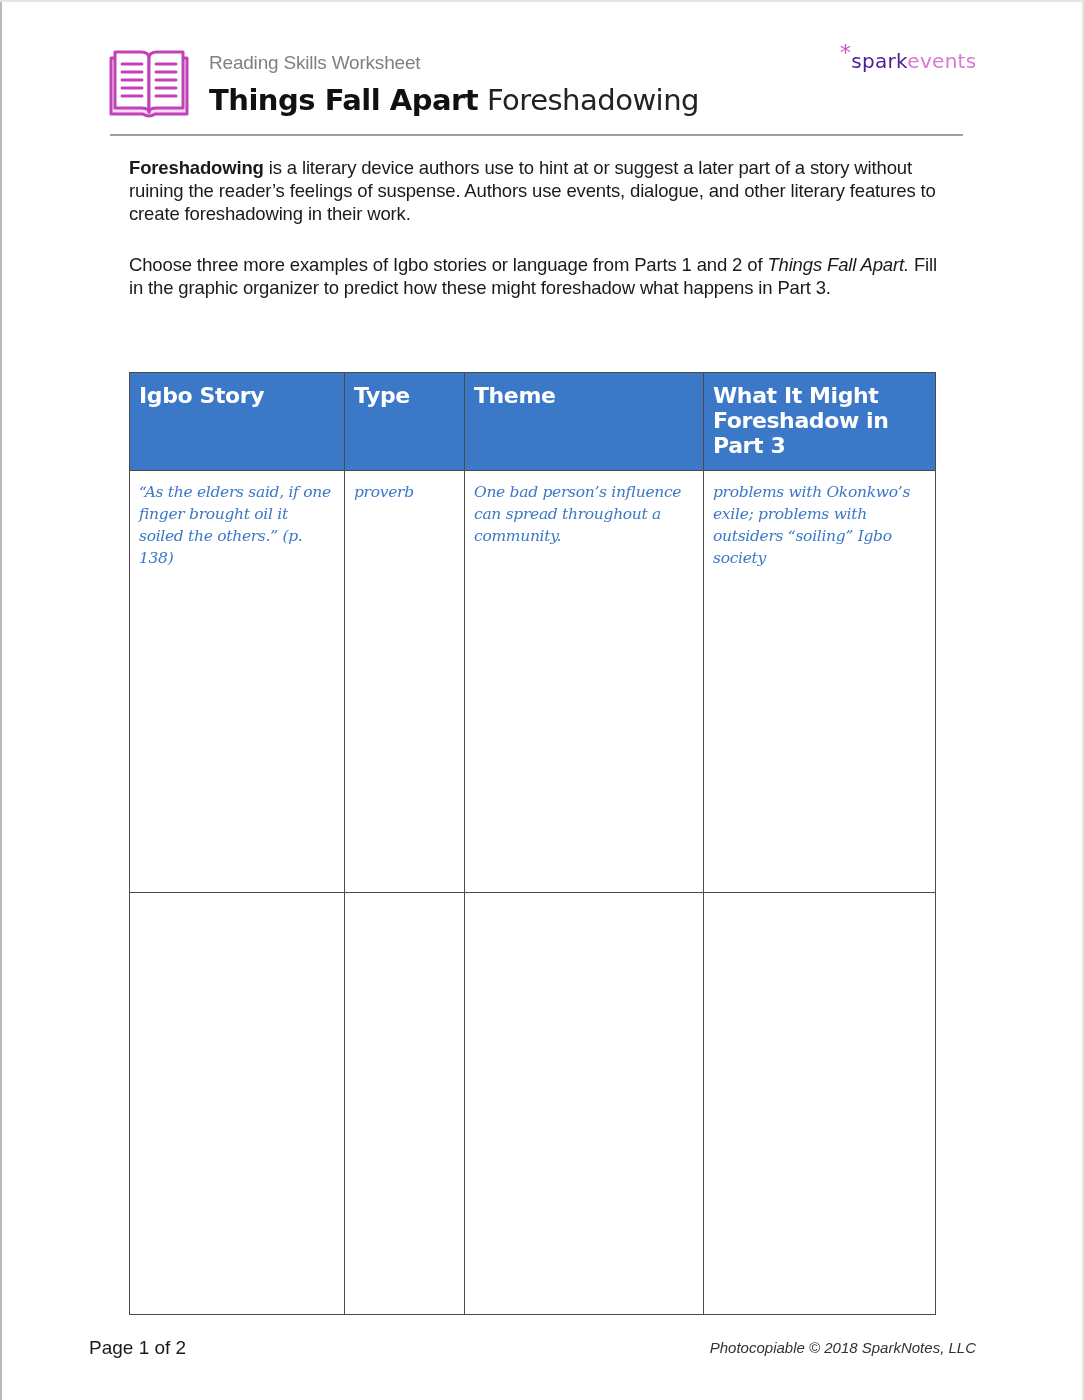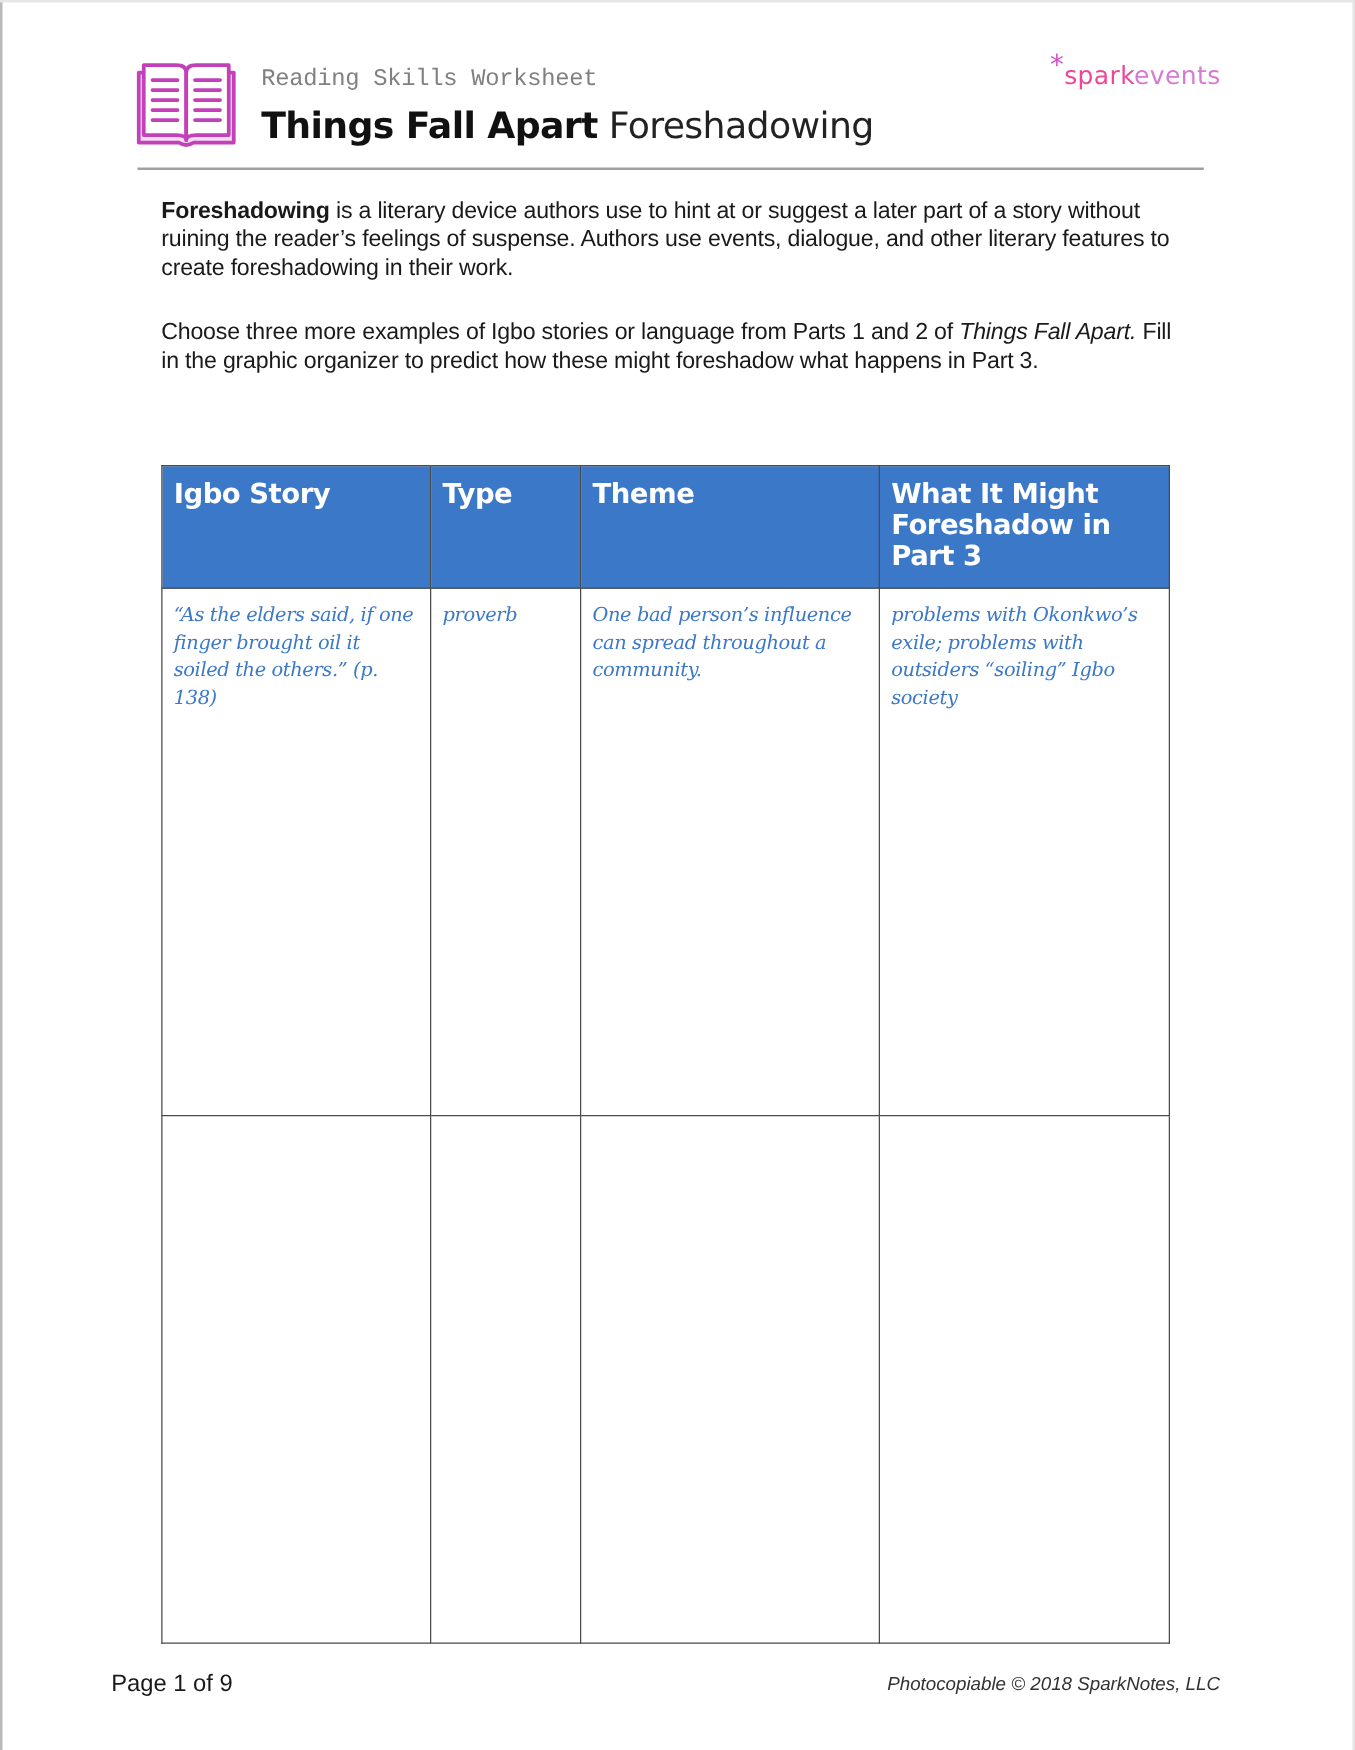--- a/index.html
+++ b/index.html
@@ -8,32 +8,32 @@
       position: relative; overflow: hidden;
       font-family: "Liberation Sans", sans-serif; color: #1a1a1a;
     }
     .page-edge-left { position: absolute; left: 0; top: 0; width: 2px; height: 1400px; background: #b9b9b9; }
     .page-edge-top { position: absolute; left: 0; top: 0; width: 1084px; height: 2px; background: #e6e6e6; }
     .page-edge-right { position: absolute; right: 0; top: 0; width: 2px; height: 1400px; background: #e4e4e4; }
 
     .header-icon { position: absolute; left: 108px; top: 48px; width: 82px; height: 72px; }
     .subtitle {
       position: absolute; left: 209px; top: 52px; font-size: 19px; color: #808080;
-      font-family: Liberation Mono, monospace; font-weight: 300; letter-spacing: -0.2px;
+      font-family: Liberation Sans, sans-serif; font-weight: 300; letter-spacing: -0.2px;
     }
     .title {
       position: absolute; left: 209px; top: 83px; font-size: 29px; color: #111;
       font-family: "DejaVu Sans", sans-serif; letter-spacing: -0.5px; white-space: nowrap;
     }
     .title .bold { font-weight: bold; text-align: center; }
     .title .light { font-weight: normal; color: #222; }
 
     .brand { position: absolute; left: 840px; top: 48px; font-size: 20px; font-family: "DejaVu Sans", sans-serif; white-space: nowrap; letter-spacing: 0.3px;}
     .brand .ast { color: #cf4fc8; font-size: 22px; position: relative; top: -8px; }
-    .brand .spark { color: #ec4899; }
+    .brand .spark { color: #4c1d95; }
     .brand .teach { color: #d77ad3; }
 
     .rule { position: absolute; left: 110px; top: 134px; width: 853px; height: 2px; background: #a0a0a0; }
 
     .para {
       position: absolute; left: 129px; width: 815px; font-size: 18.5px; line-height: 23px;
       color: #1a1a1a; font-family: "Liberation Sans", sans-serif; letter-spacing: -0.15px;
     }
     .para1 { top: 156px; }
     .para2 { top: 253px; }
@@ -119,14 +119,14 @@
     </tr>
     <tr class="row2">
       <td></td>
       <td></td>
       <td></td>
       <td></td>
     </tr>
   </tbody>
 </table>
 
-<div class="footer-left">Page 1 of 9</div>
+<div class="footer-left">Page 1 of 2</div>
 <div class="footer-right">Photocopiable © 2018 SparkNotes, LLC</div>
 
 </body></html>

